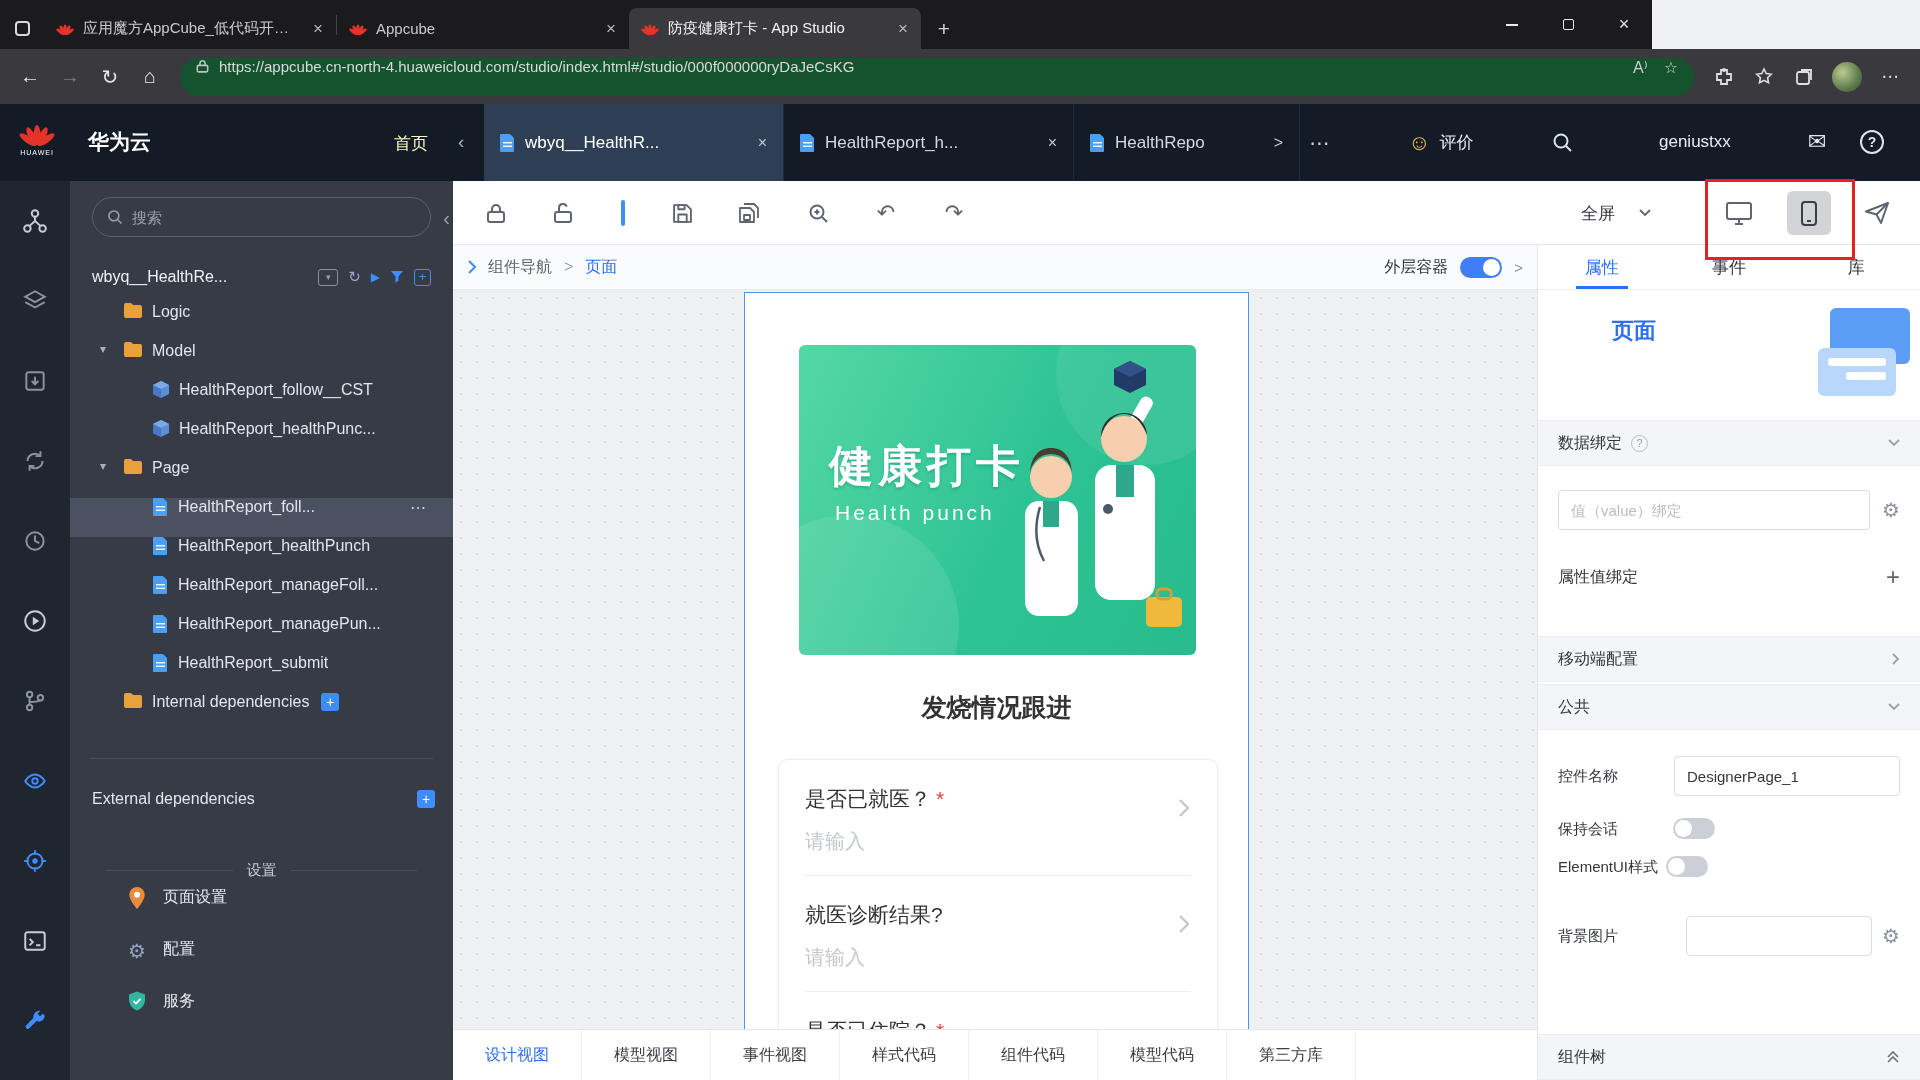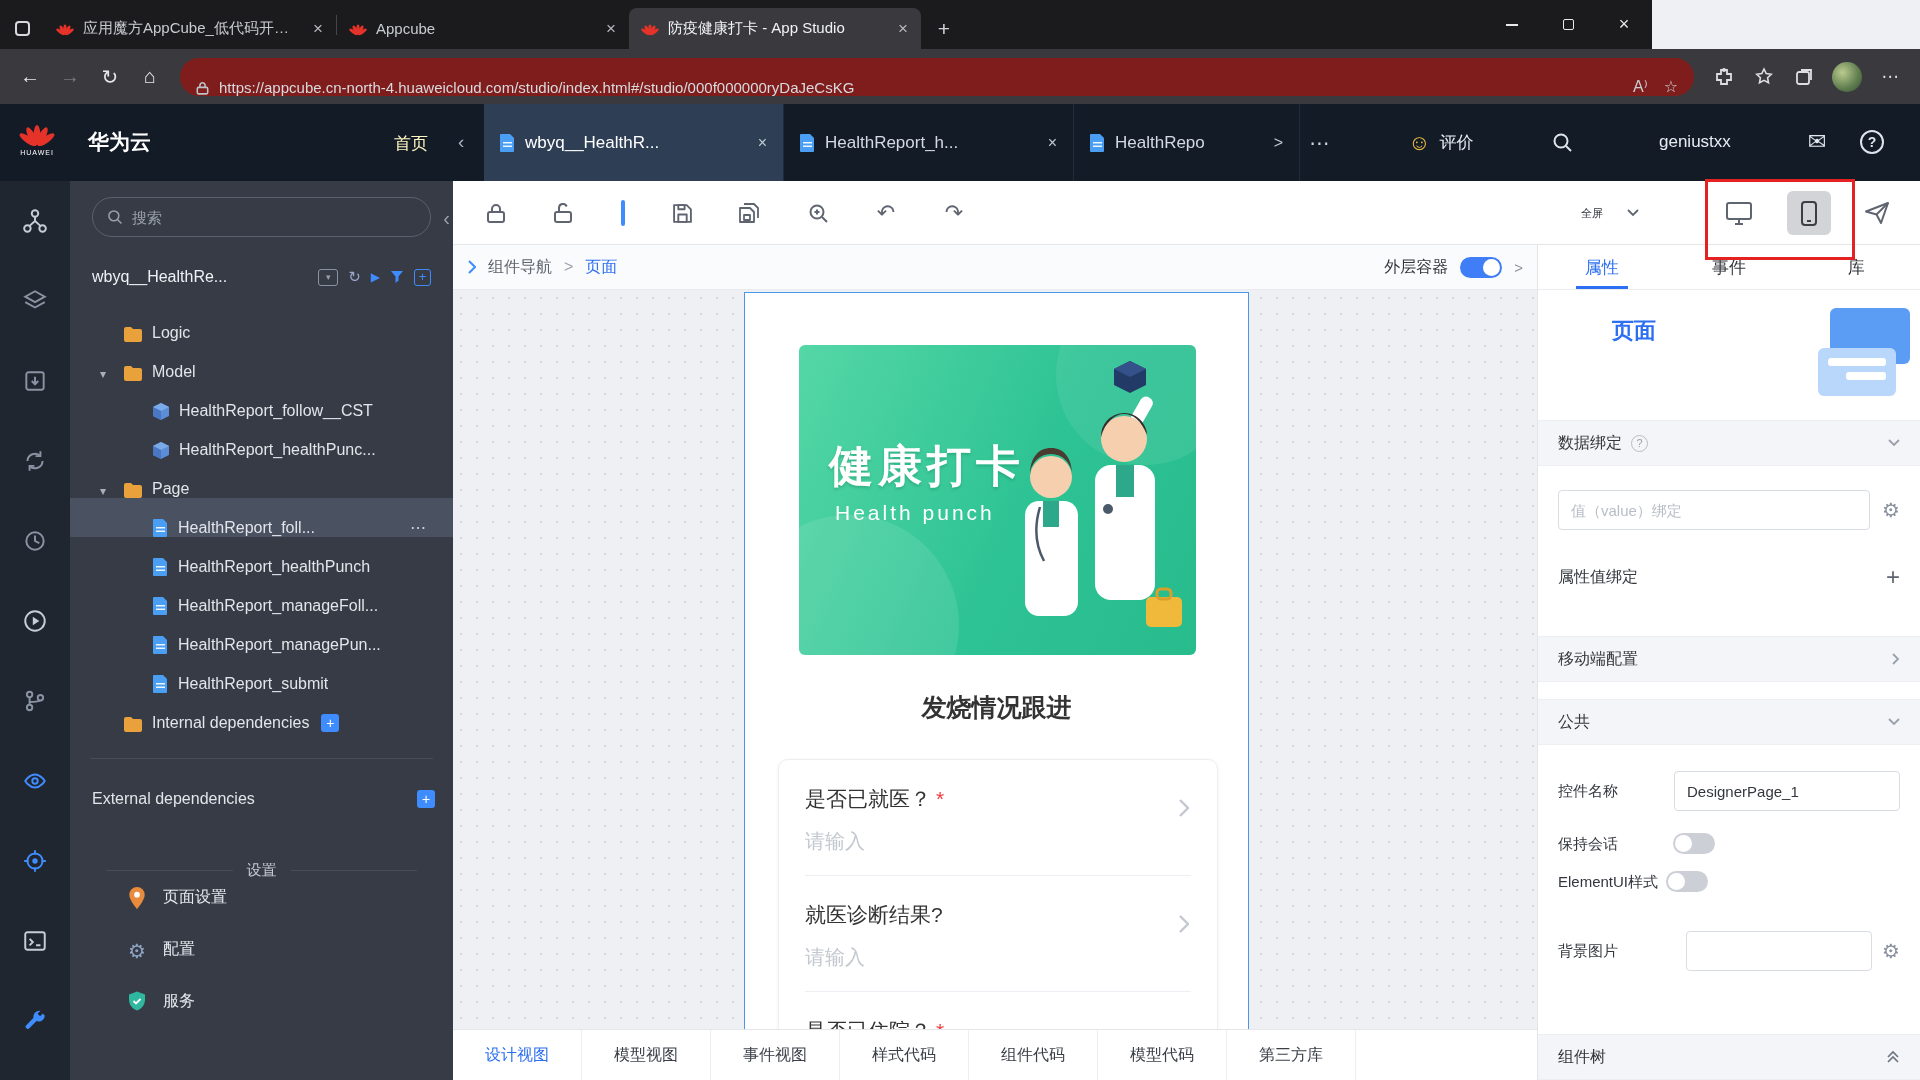--- a/index.html
+++ b/index.html
@@ -19,21 +19,21 @@
 .tabsep{width:1px;height:20px;background:#46464a;align-self:center}
 .newtab{width:34px;height:34px;margin:0 0 3px 6px;font-size:21px;color:#cfd2d6;display:flex;align-items:center;justify-content:center}
 .tsspacer{flex:1}
 .winbtn{width:56px;height:49px;display:flex;align-items:center;justify-content:center;color:#e8e9eb;font-size:18px}
 .minbar{width:12px;height:2px;background:#e8e9eb}
 .maxsq{width:11px;height:11px;border:1.5px solid #e8e9eb;border-radius:2px}
 
 #addressbar{position:absolute;left:0;top:49px;width:1920px;height:55px;background:#3a3a3e;display:flex;align-items:center;padding:0 12px;gap:4px}
 .navbtn{width:36px;height:36px;border-radius:6px;display:flex;align-items:center;justify-content:center;font-size:20px;color:#e6e7ea}
 .navbtn.disabled{color:#77797e}
-#urlpill{flex:1;height:38px;background:#7f1d1d;border-radius:19px;display:flex;align-items:flex-end;padding:0 16px;gap:10px;margin:0 8px}
+#urlpill{flex:1;height:38px;background:#14532d;border-radius:19px;display:flex;align-items:flex-start;padding:0 16px;gap:10px;margin:0 8px}
 #urltext{color:#d8dade;font-size:15px;flex:1;white-space:nowrap;overflow:hidden}
 .pillicon{color:#c9ccd1;font-size:16px;margin-left:6px}
 .baricon{width:36px;height:36px;display:flex;align-items:center;justify-content:center;color:#dddfe3;font-size:17px}
 #avatar{width:30px;height:30px;border-radius:50%;margin:0 6px;background:radial-gradient(circle at 35% 35%,#bcca8f,#5d7b4d 60%,#374f3a)}
 
 #appheader{position:absolute;left:0;top:104px;width:1920px;height:77px;background:#131b27;color:#fff}
 .logotext{font-size:7px;letter-spacing:1px;color:#fff;text-align:center;margin-top:1px}
 .brand{top:24px;font-size:21px;font-weight:bold;color:#fff}
 .hlink{top:28px;font-size:17px;color:#fef9c3}
 .ftab{height:77px;display:flex;align-items:center;gap:10px;padding:0 16px;font-size:17px;color:#d3dae3;border-right:1px solid #202c3d;white-space:nowrap;overflow:hidden}
@@ -51,39 +51,39 @@
 #searchbox input{background:transparent;border:none;outline:none;color:#cfd3da;font-size:15px;width:250px}
 #searchbox input::placeholder{color:#9aa0ab}
 #collapsearrow{position:absolute;right:3px;top:26px;color:#9aa0ab;font-size:20px}
 #projrow{margin:22px 22px 0;height:36px;display:flex;align-items:center;gap:10px}
 #projname{font-size:16px;color:#eef1f5;flex:1;white-space:nowrap;overflow:hidden}
 .combobox{width:20px;height:17px;border:1.5px solid #8a93a3;border-radius:3px;display:flex;align-items:center;justify-content:center;font-size:9px;color:#9aa0ab}
 .pico{font-size:15px;color:#9aa7c9}
 .pico.blue{color:#3f8cff;font-size:12px}
 .plusout{width:17px;height:17px;border:1.5px solid #3f8cff;border-radius:3px;color:#3f8cff;font-size:13px;line-height:14px;text-align:center}
 #tree{margin-top:8px}
-.trow{height:39px;display:flex;align-items:flex-end;font-size:16px;position:relative;padding-left:30px;cursor:default}
+.trow{height:39px;display:flex;align-items:flex-start;font-size:16px;position:relative;padding-left:30px;cursor:default}
 .trow .arrow{width:24px;color:#aab0bb;font-size:12px}
 .trow.child{padding-left:83px}
 .trow.selected{background:#4a5161}
 .tlabel{margin-left:10px;white-space:nowrap;overflow:hidden}
 .dots{position:absolute;right:26px;color:#cfd6e0;font-size:16px;letter-spacing:1px}
 .plussq{width:18px;height:18px;background:#3f8cff;border-radius:3px;color:#fff;font-size:14px;line-height:18px;text-align:center;margin-left:12px;flex:none}
 .xdivider{height:1px;background:#474d59;margin:26px 20px 0}
 #extrow{margin-top:20px;height:40px;display:flex;align-items:center;padding:0 18px 0 22px;font-size:16px}
 #extrow .plussq{margin-left:auto}
 .setdiv{display:flex;align-items:center;gap:14px;margin:34px 36px 0;color:#c3c8d1;font-size:15px;height:34px}
 .setdiv .line{flex:1;height:1px;background:#474d59}
 .menurow{height:52px;display:flex;align-items:flex-start;padding-left:58px;gap:17px;font-size:16px;color:#e6e9ee}
 .menurow:first-of-type{margin-top:17px}
 
 #dtoolbar{position:absolute;left:453px;top:181px;width:1467px;height:64px;background:#fff;border-bottom:1px solid #e4e6ea}
 .tbtn{position:absolute;top:14px;width:36px;height:36px;display:flex;align-items:center;justify-content:center;color:#5f6570;font-size:22px}
 .bluebar{width:4px;height:26px;background:#3f8cff;border-radius:2px}
-#fsgroup{position:absolute;left:1128px;top:0;height:64px;display:flex;align-items:center;gap:24px;font-size:11px;color:#33373d}
+#fsgroup{position:absolute;left:1128px;top:0;height:64px;display:flex;align-items:center;gap:24px;font-size:17px;color:#33373d}
 .iconsel{position:absolute;left:1334px;top:10px;width:44px;height:44px;border-radius:6px;background:#d2d4d8;display:flex;align-items:center;justify-content:center}
 
 #breadcrumb{position:absolute;left:453px;top:245px;width:1084px;height:45px;background:#fafbfd;border-bottom:1px solid #e8eaee;display:flex;align-items:center;padding:0 14px;gap:12px;font-size:16px;color:#5f6570}
 .crumbcur{color:#2d6ff2}
 .bspacer{flex:1}
 .outerlabel{color:#33373d}
 .switch{width:42px;height:21px;border-radius:11px;position:relative;flex:none}
 .switch.on{background:#3f7ef7}
 .switch .knob{position:absolute;top:2px;right:2px;width:17px;height:17px;border-radius:50%;background:#fff}
 .switch.off{background:#ccd0d6}
@@ -126,21 +126,21 @@
 .sbar .right{margin-left:auto}
 .qmark{width:17px;height:17px;border:1px solid #b7bcc6;border-radius:50%;font-size:11px;color:#9aa0ab;display:flex;align-items:center;justify-content:center;margin-left:9px}
 .vrow{display:flex;align-items:center;margin:24px 20px 0;gap:12px}
 .vinput,.cinput,.binput{height:40px;border:1px solid #d8dce3;border-radius:4px;font-size:15px;color:#33373d;padding:0 12px;background:#fff;outline:none}
 .vinput{flex:1}
 .vinput::placeholder{color:#b8bdc7}
 .gear{font-size:20px;color:#8a919e}
 .prow{display:flex;align-items:center;padding:0 20px;margin-top:24px;height:46px;font-size:16px;color:#33373d}
 .plusbig{margin-left:auto;font-size:24px;color:#5f6570}
 .mt36{margin-top:36px}
-.mt2{margin-top:17px}
+.mt2{margin-top:2px}
 .irow{display:flex;align-items:center;padding:0 20px;font-size:15px;color:#33373d}
 .ilabel{width:115px;line-height:1.45;word-break:break-all}
 .cinput{width:226px;margin-left:auto}
 .binput{width:186px;margin-left:auto}
 .irow .gear{margin-left:10px}
 #comptree{position:absolute;left:0;right:0;bottom:0}
 
 #redbox{position:absolute;left:1705px;top:179px;width:150px;height:81px;border:3px solid #e52222;z-index:60;pointer-events:none}
 </style>
 </head>

